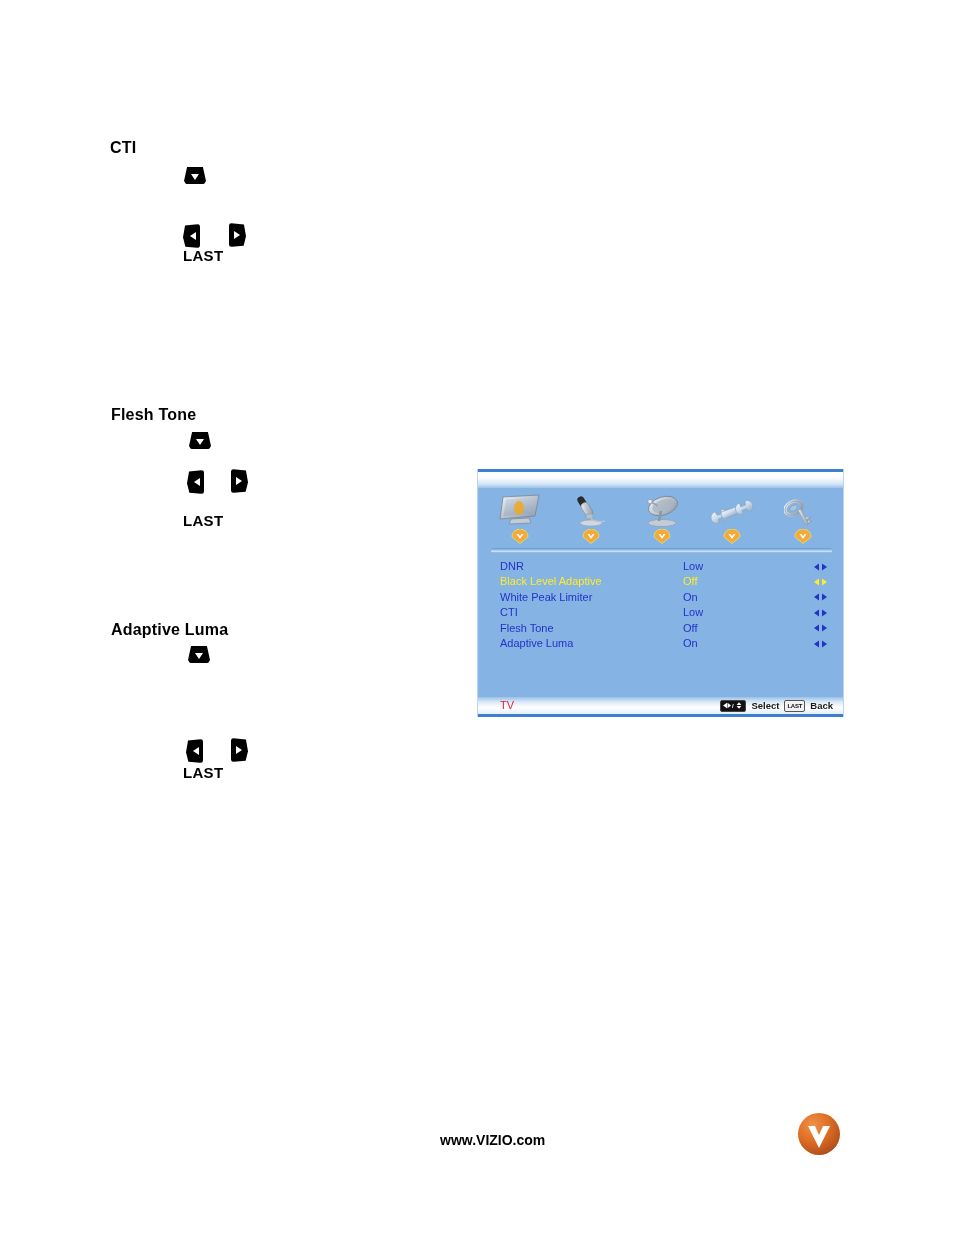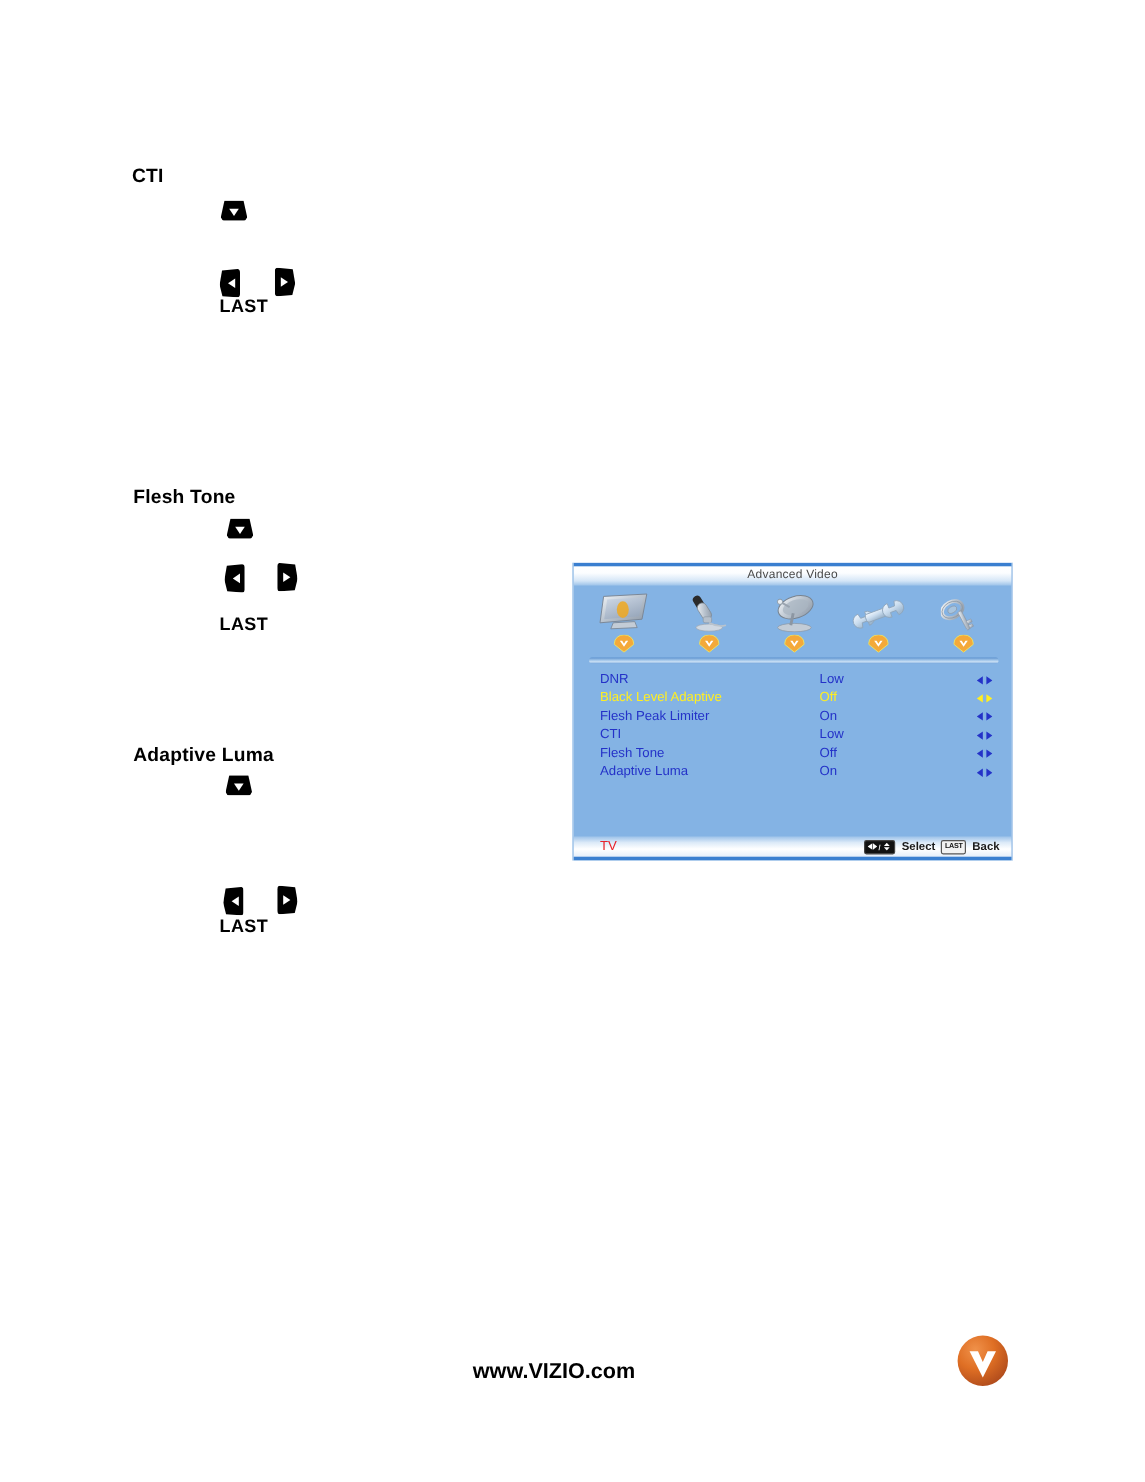--- a/index.html
+++ b/index.html
@@ -222,22 +222,22 @@
     background: #f2f2f2;
     color: #111;
     border: 1px solid #555;
     padding: 0 2px;
     font-size: 6px;
   }
 
   
   #footer-url {
     position: absolute;
-    left: 394px; top: 1132px;
-    font-size: 18px;
+    left: 440px; top: 1132px;
+    font-size: 14px;
     font-weight: bold;
     color: #000;
   }
   #vizio-logo {
     position: absolute;
     left: 797px; top: 1112px;
     width: 44px; height: 44px;
   }
 </style>
 </head>
@@ -281,21 +281,20 @@
   <span class="glyph glyph-left"></span>
 </div>
 <div class="key key-horiz key-right" style="position:absolute; left:231px; top:738px;">
   <span class="glyph glyph-right"></span>
 </div>
 <div class="last-label" style="position:absolute; left:183px; top:764px;">LAST</div>
 
 <div id="osd">
   <div class="osd-topline"></div>
   <div class="osd-titlebar"></div>
-  <div class="osd-title">Advanced Video</div>
 
   <div class="osd-icons">
 
     <div class="osd-icon-cell">
       <div class="osd-icon-art">
         <svg width="46" height="34" viewBox="0 0 46 34">
           <defs>
             <linearGradient id="gMetal" x1="0" y1="0" x2="1" y2="1">
               <stop offset="0" stop-color="#f2f5f8"></stop>
                 <stop offset="0.5" stop-color="#b9c3ce"></stop>
@@ -424,21 +423,21 @@
       <span class="val">Off</span>
       <span class="arrows">
         <svg width="13" height="8" viewBox="0 0 13 8">
             <polygon points="0,4 5,0.5 5,7.5" fill="#ffee22"></polygon>
             <polygon points="13,4 8,0.5 8,7.5" fill="#ffee22"></polygon>
           </svg>
       </span>
     </div>
 
     <div class="osd-row">
-      <span class="lbl">Flesh Peak Limiter</span>
+      <span class="lbl">White Peak Limiter</span>
       <span class="val">On</span>
       <span class="arrows">
         <svg width="13" height="8" viewBox="0 0 13 8">
             <polygon points="0,4 5,0.5 5,7.5" fill="#2432c8"></polygon>
             <polygon points="13,4 8,0.5 8,7.5" fill="#2432c8"></polygon>
           </svg>
       </span>
     </div>
 
     <div class="osd-row">

